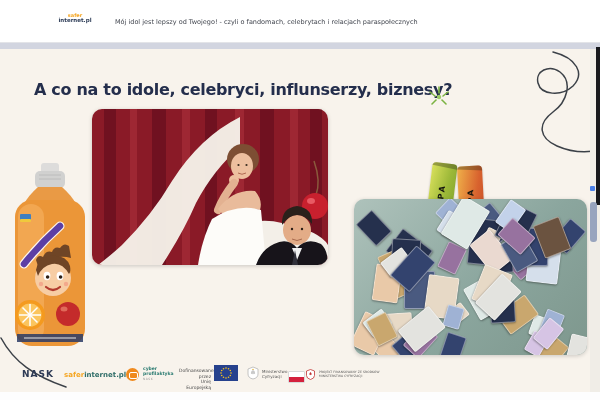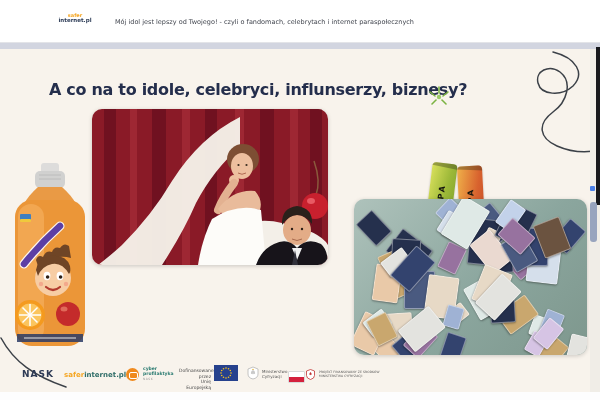--- a/index.html
+++ b/index.html
@@ -68,27 +68,27 @@
   svg{display:block;}
 </style>
 </head>
 <body>
 
 <header class="abs topbar">
   <div class="abs brand">
     <span class="b1">safer</span>
     <span class="b2">internet.pl</span>
   </div>
-  <div class="abs webtitle">Mój idol jest lepszy od Twojego! - czyli o fandomach, celebrytach i internet paraspołecznych</div>
+  <div class="abs webtitle">Mój idol jest lepszy od Twojego! - czyli o fandomach, celebrytach i relacjach paraspołecznych</div>
 </header>
 
 <div class="abs band"></div>
 
 <main class="abs slide">
-  <h1 class="abs heading" style="margin:2px;left:47px;top:29px;">A co na to idole, celebryci, influnserzy, biznesy?</h1>
+  <h1 class="abs heading" style="margin:2px;left:32px;top:29px;">A co na to idole, celebryci, influnserzy, biznesy?</h1>
 
   <svg class="abs" style="left:426px;top:35px;" width="26" height="26" viewBox="0 0 26 26">
     <g stroke="#7cb342" stroke-width="1.6" stroke-linecap="round">
       <line x1="13" y1="3" x2="13" y2="9"></line>
         <line x1="4" y1="8" x2="9" y2="12"></line>
       <line x1="22" y1="8" x2="17" y2="12"></line>
         <line x1="6" y1="20" x2="10" y2="16"></line>
       <line x1="20" y1="20" x2="16" y2="16"></line>
     </g>
     <circle cx="13" cy="13" r="2.2" fill="#9ccc65"></circle>

